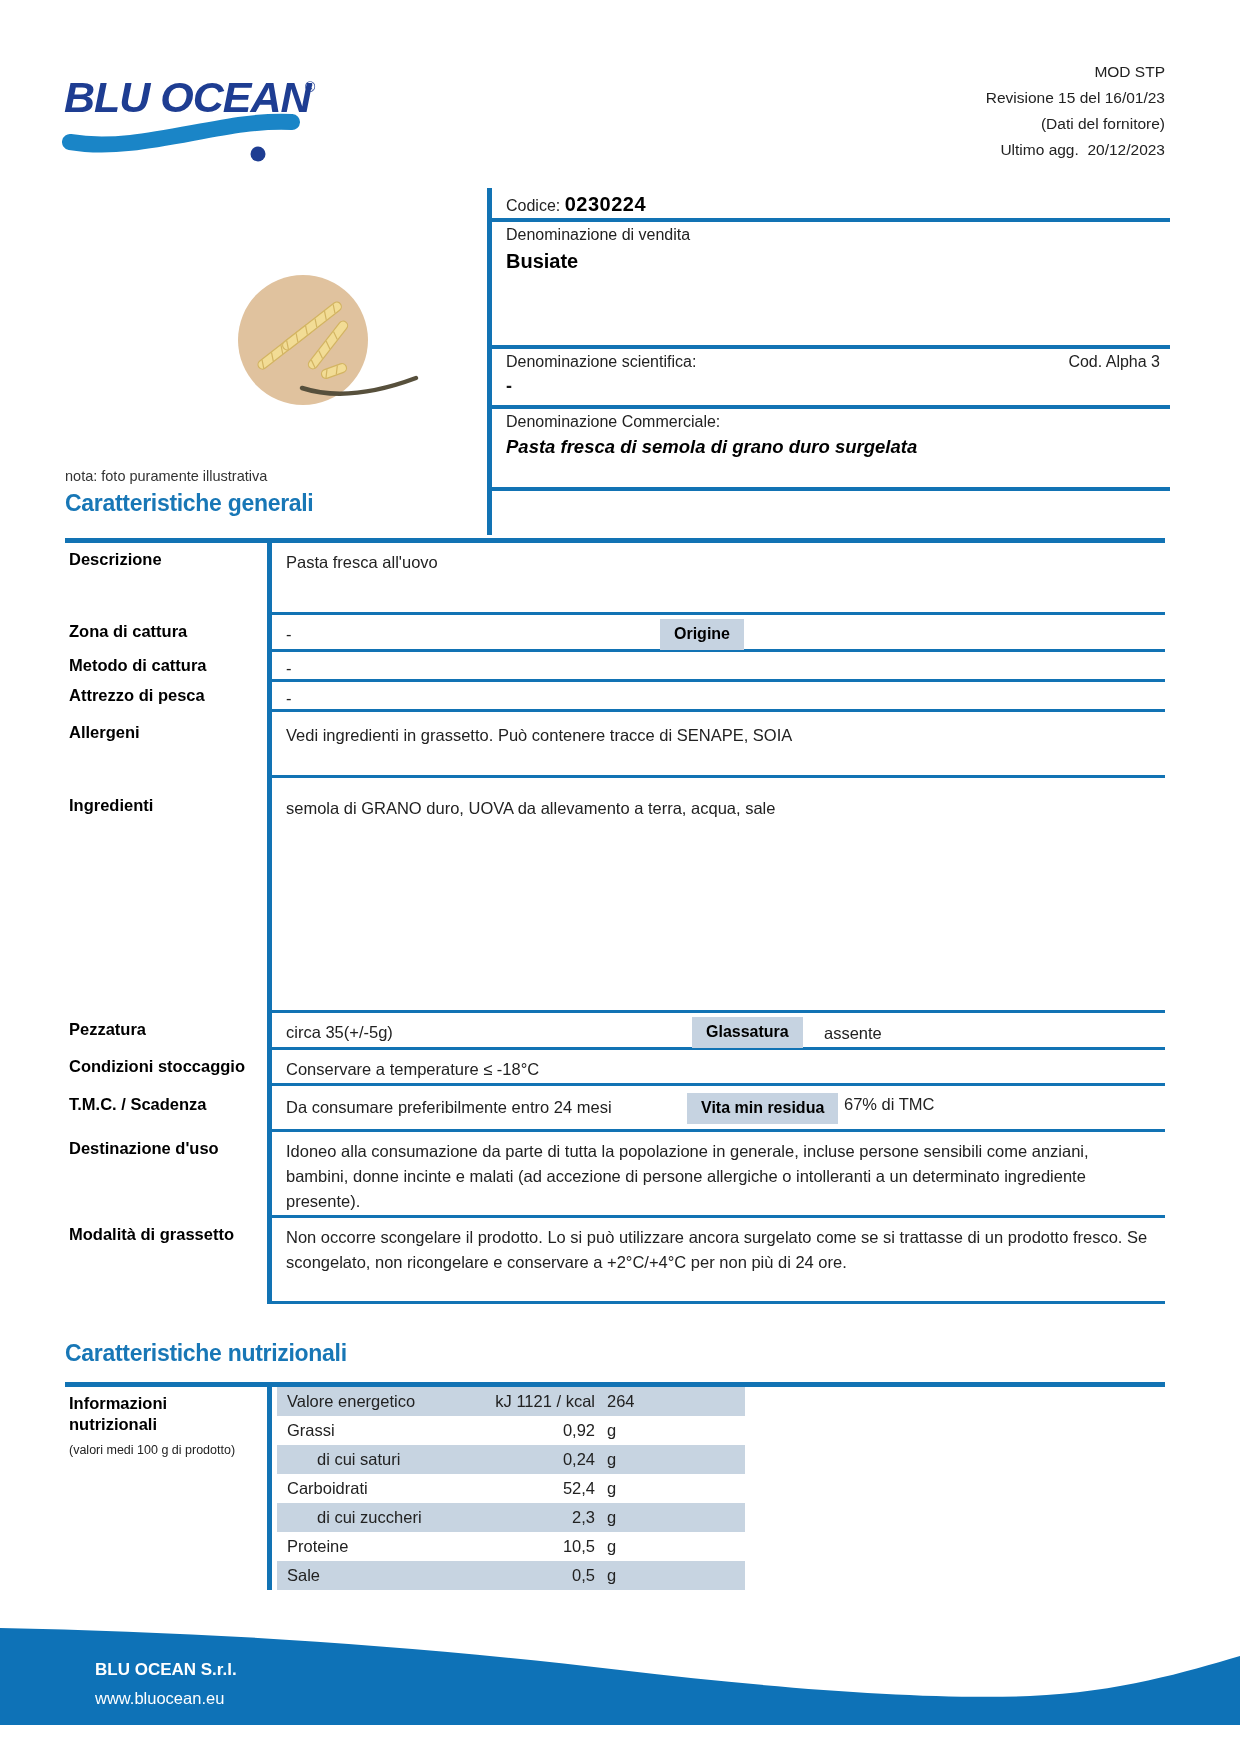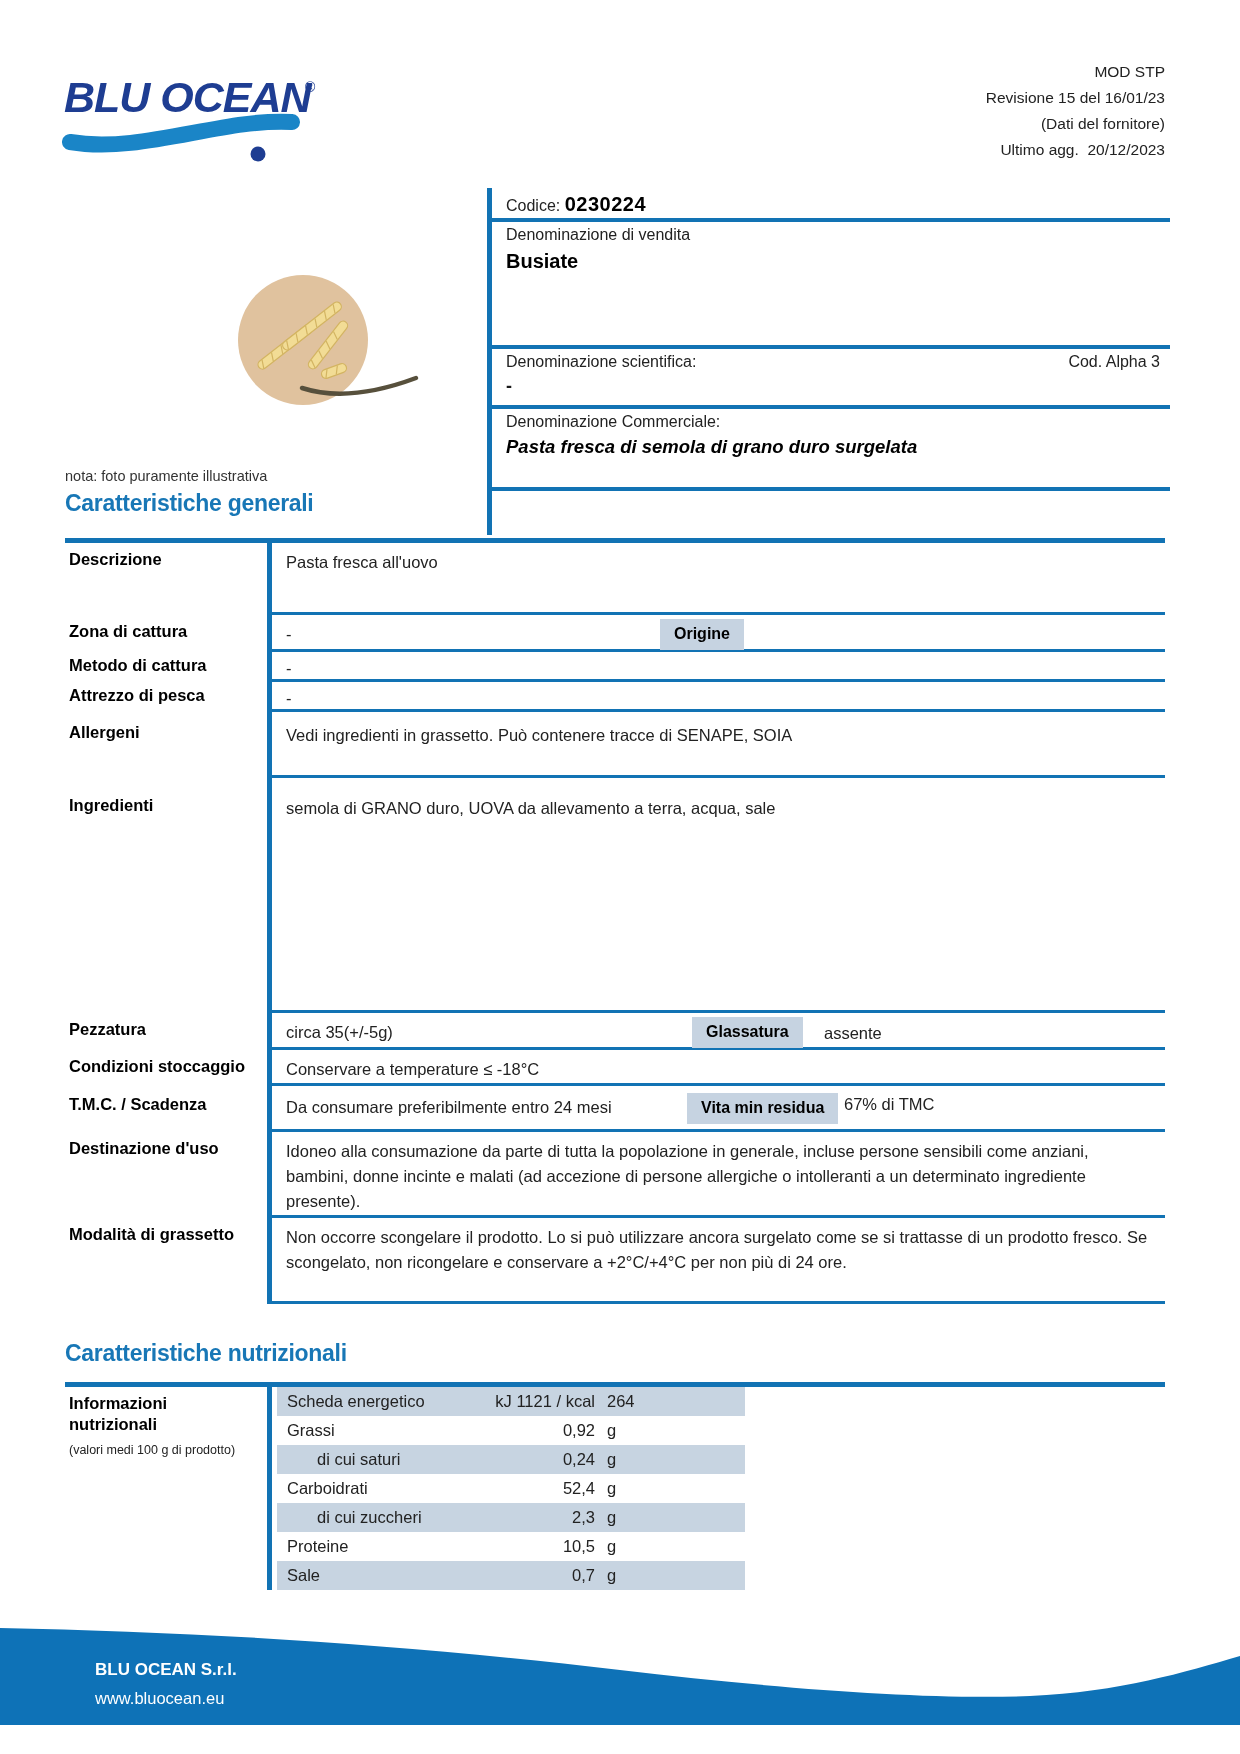--- a/index.html
+++ b/index.html
@@ -206,21 +206,21 @@
 
   <div class="section-title st-nutrition">Caratteristiche nutrizionali</div>
 
   <div class="ntable">
     <div class="n-left">
       <div class="n-title">Informazioni nutrizionali</div>
       <div class="n-note">(valori medi 100 g di prodotto)</div>
     </div>
     <div class="n-content">
       <div class="n-row">
-        <span class="n-name">Scheda energetico</span>
+        <span class="n-name">Valore energetico</span>
         <span class="n-val">kJ 1121 / kcal</span>
         <span class="n-unit">264</span>
       </div>
       <div class="n-row">
         <span class="n-name">Grassi</span>
         <span class="n-val">0,92</span>
         <span class="n-unit">g</span>
       </div>
       <div class="n-row sub">
         <span class="n-name">di cui saturi</span>
@@ -237,21 +237,21 @@
         <span class="n-val">2,3</span>
         <span class="n-unit">g</span>
       </div>
       <div class="n-row">
         <span class="n-name">Proteine</span>
         <span class="n-val">10,5</span>
         <span class="n-unit">g</span>
       </div>
       <div class="n-row">
         <span class="n-name">Sale</span>
-        <span class="n-val">0,7</span>
+        <span class="n-val">0,5</span>
         <span class="n-unit">g</span>
       </div>
     </div>
   </div>
 
   <svg class="footer-wave" viewBox="0 0 1240 150" preserveAspectRatio="none">
     <path d="M0,50 C200,54 400,66 620,92 C780,111 930,122 1030,118 C1120,114 1185,94 1240,78 L1240,147 L0,147 Z" fill="#0e72b7"></path>
   </svg>
   <div class="footer-text">
     <div class="f-company">BLU OCEAN S.r.l.</div>

